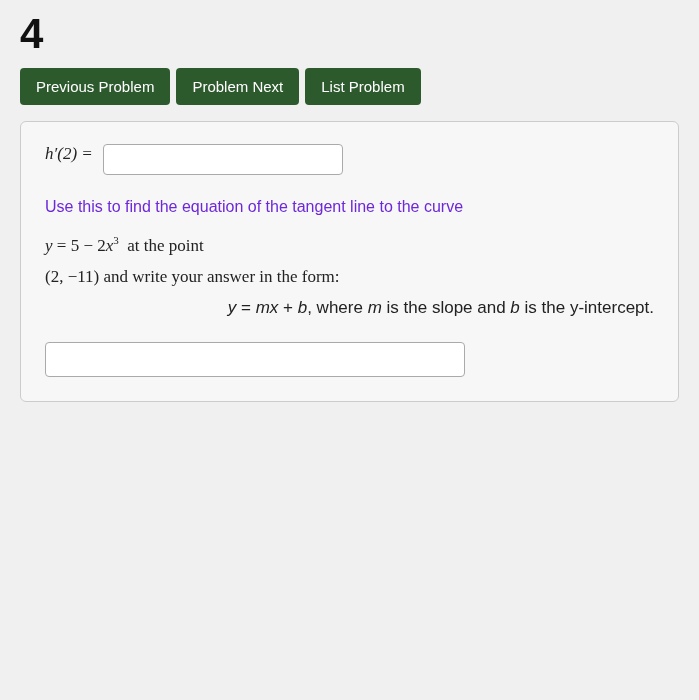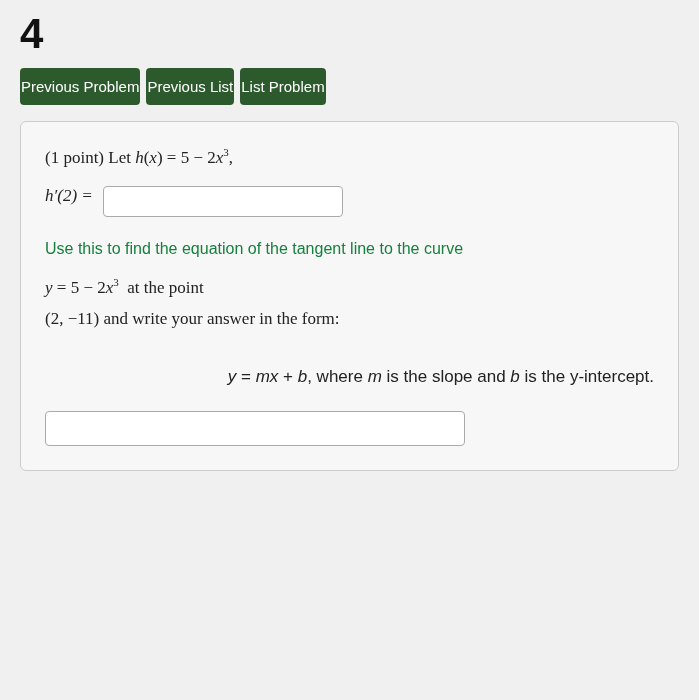--- a/index.html
+++ b/index.html
@@ -33,21 +33,21 @@
     .nav-buttons {
       display: flex;
       gap: 6px;
       margin-bottom: 16px;
     }
 
     .nav-btn {
       background: #2d5a2d;
       color: #fff;
       border: none;
-      padding: 10px 1px;
+      padding: 10px 16px;
       font-size: 15px;
       font-family: Arial, sans-serif;
       cursor: pointer;
       border-radius: 4px;
       font-weight: 400;
     }
 
     .problem-card {
       background: #f7f7f7;
       border: 1px solid #ccc;
@@ -82,38 +82,38 @@
       padding: 6px 10px;
       font-size: 15px;
       width: 240px;
       background: #fff;
       outline: none;
       font-family: Georgia, serif;
     }
 
     .use-this-text {
       font-size: 16px;
-      color: #15803d;
+      color: #6d28d9;
       line-height: 1.55;
       margin-bottom: 12px;
       font-family: Arial, sans-serif;
     }
 
     .formula-line {
       font-size: 17px;
       color: #222;
       line-height: 1.6;
       margin-bottom: 4px;
     }
 
     .point-line {
       font-size: 17px;
       color: #222;
       line-height: 1.6;
-      margin-bottom: 32px;
+      margin-bottom: 5px;
     }
 
     .slope-form {
       font-size: 17px;
       color: #222;
       line-height: 1.55;
       margin-bottom: 20px;
       font-family: Arial, sans-serif;
       text-align: right;
     }
@@ -136,29 +136,26 @@
   </style>
 </head>
 <body>
 
 <div class="page-wrapper">
 
   <div class="problem-number">4</div>
 
   <div class="nav-buttons">
     <button class="nav-btn">Previous Problem</button>
-    <button class="nav-btn">Previous List</button>
+    <button class="nav-btn">Problem Next</button>
     <button class="nav-btn">List Problem</button>
   </div>
 
   <div class="problem-card">
 
-    <div class="problem-statement">
-      (1 point) Let <span style="font-style:italic;">h</span>(<span style="font-style:italic;">x</span>) = 5 − 2<span style="font-style:italic;">x</span><sup>3</sup>,
-    </div>
 
     <div class="derivative-row">
       <span class="derivative-label">
         <span style="font-style:italic;">h</span>′(2) =
       </span>
       <input class="answer-input" type="text" placeholder="" style="">
     </div>
 
     <div class="use-this-text">
       Use this to find the equation of the tangent line to the curve

